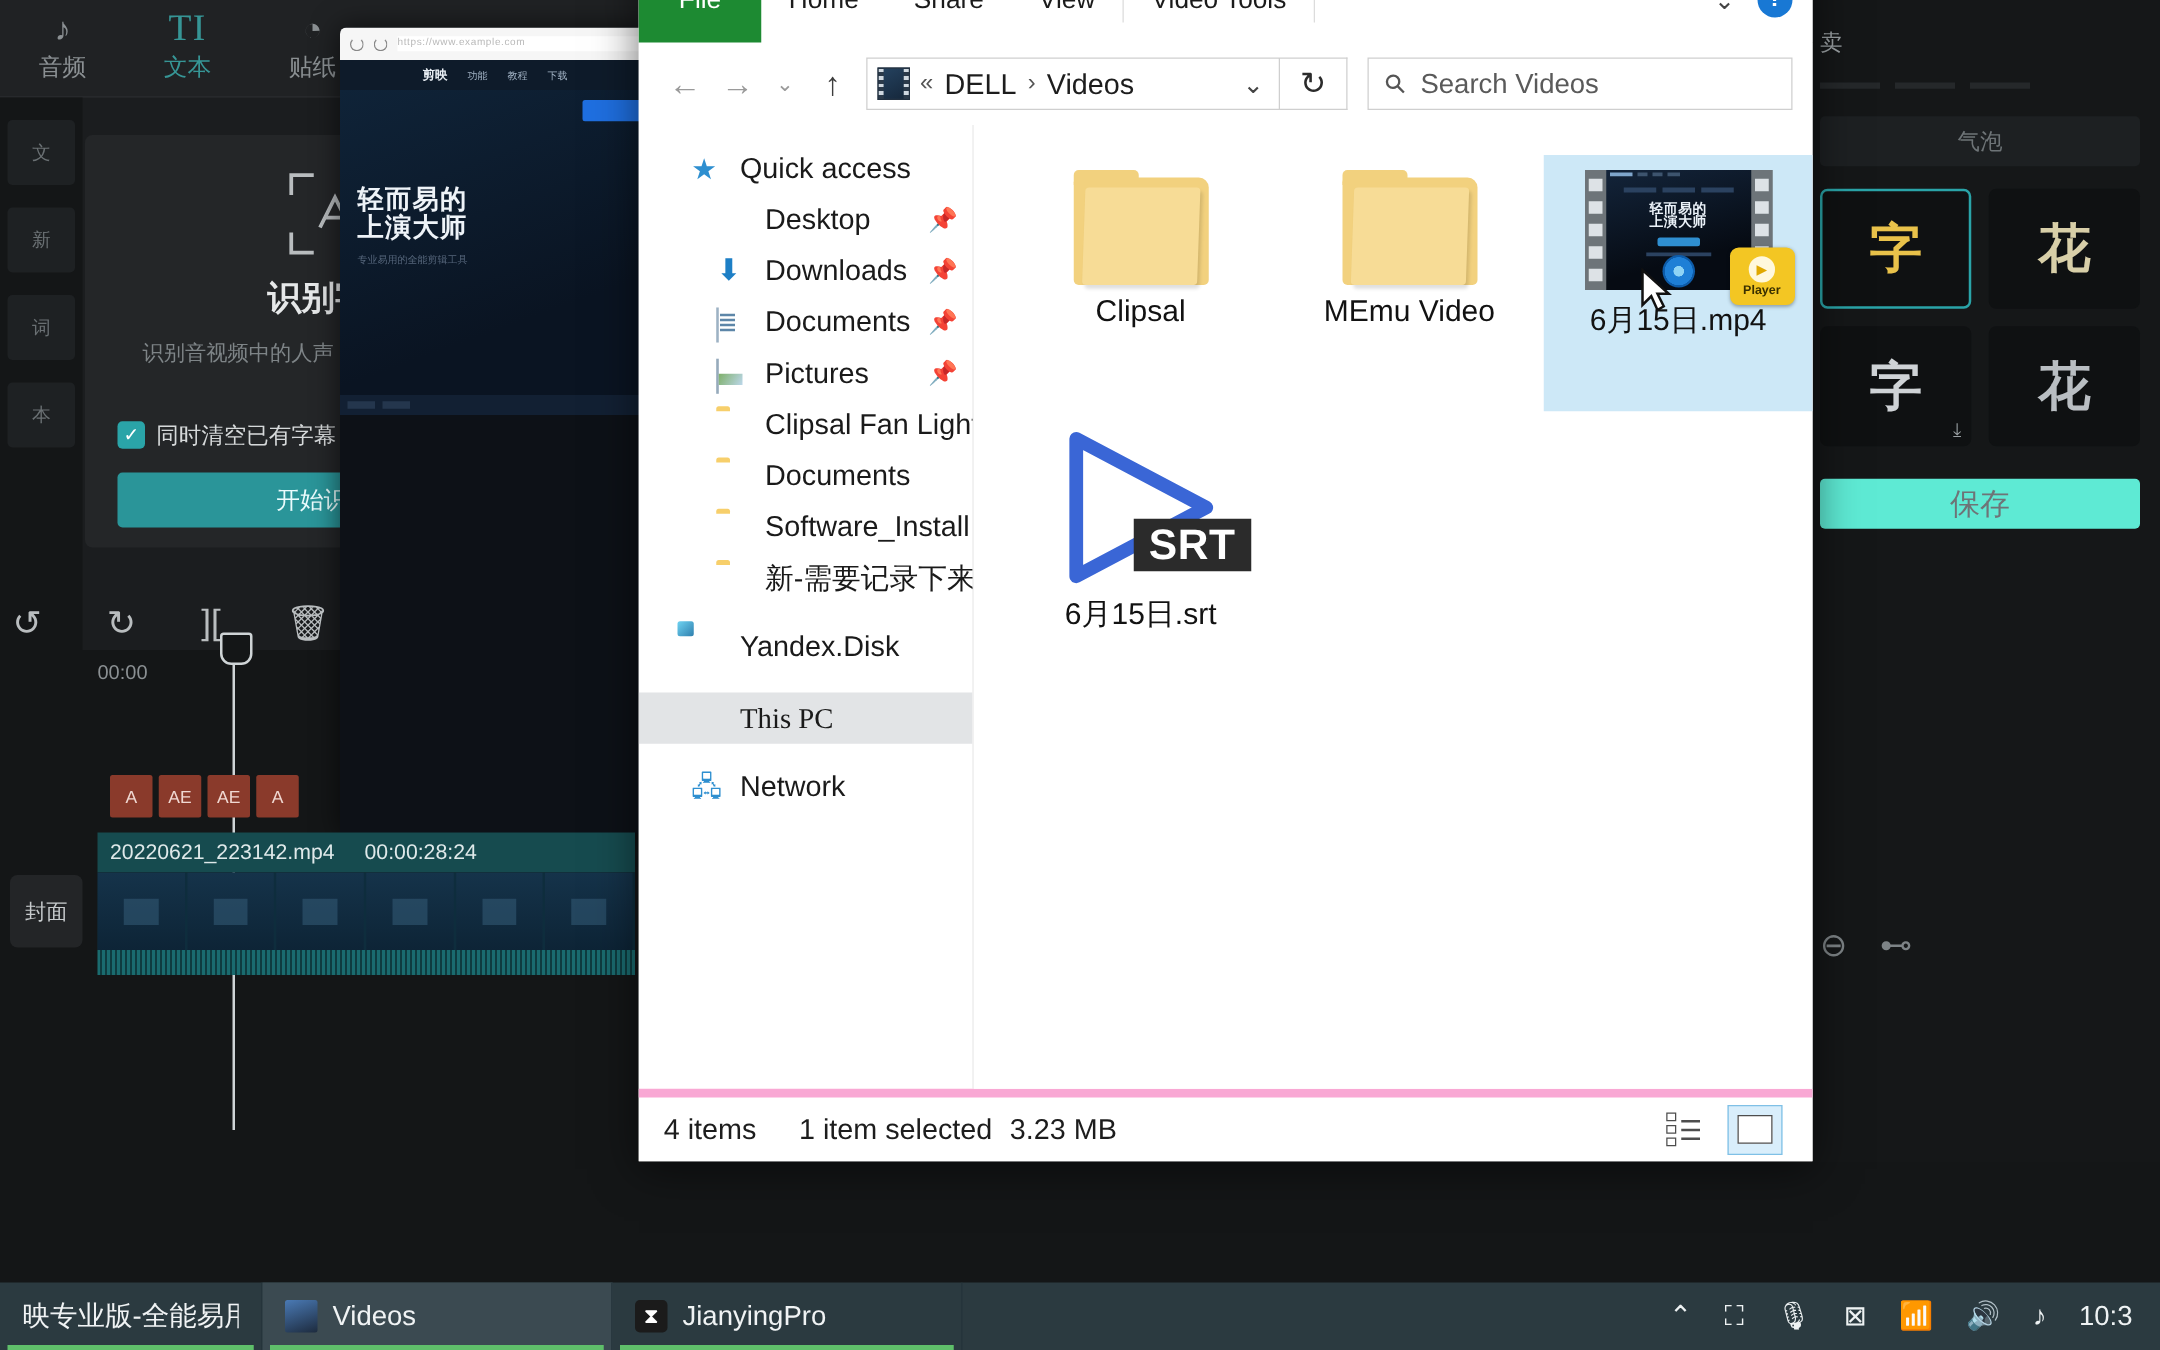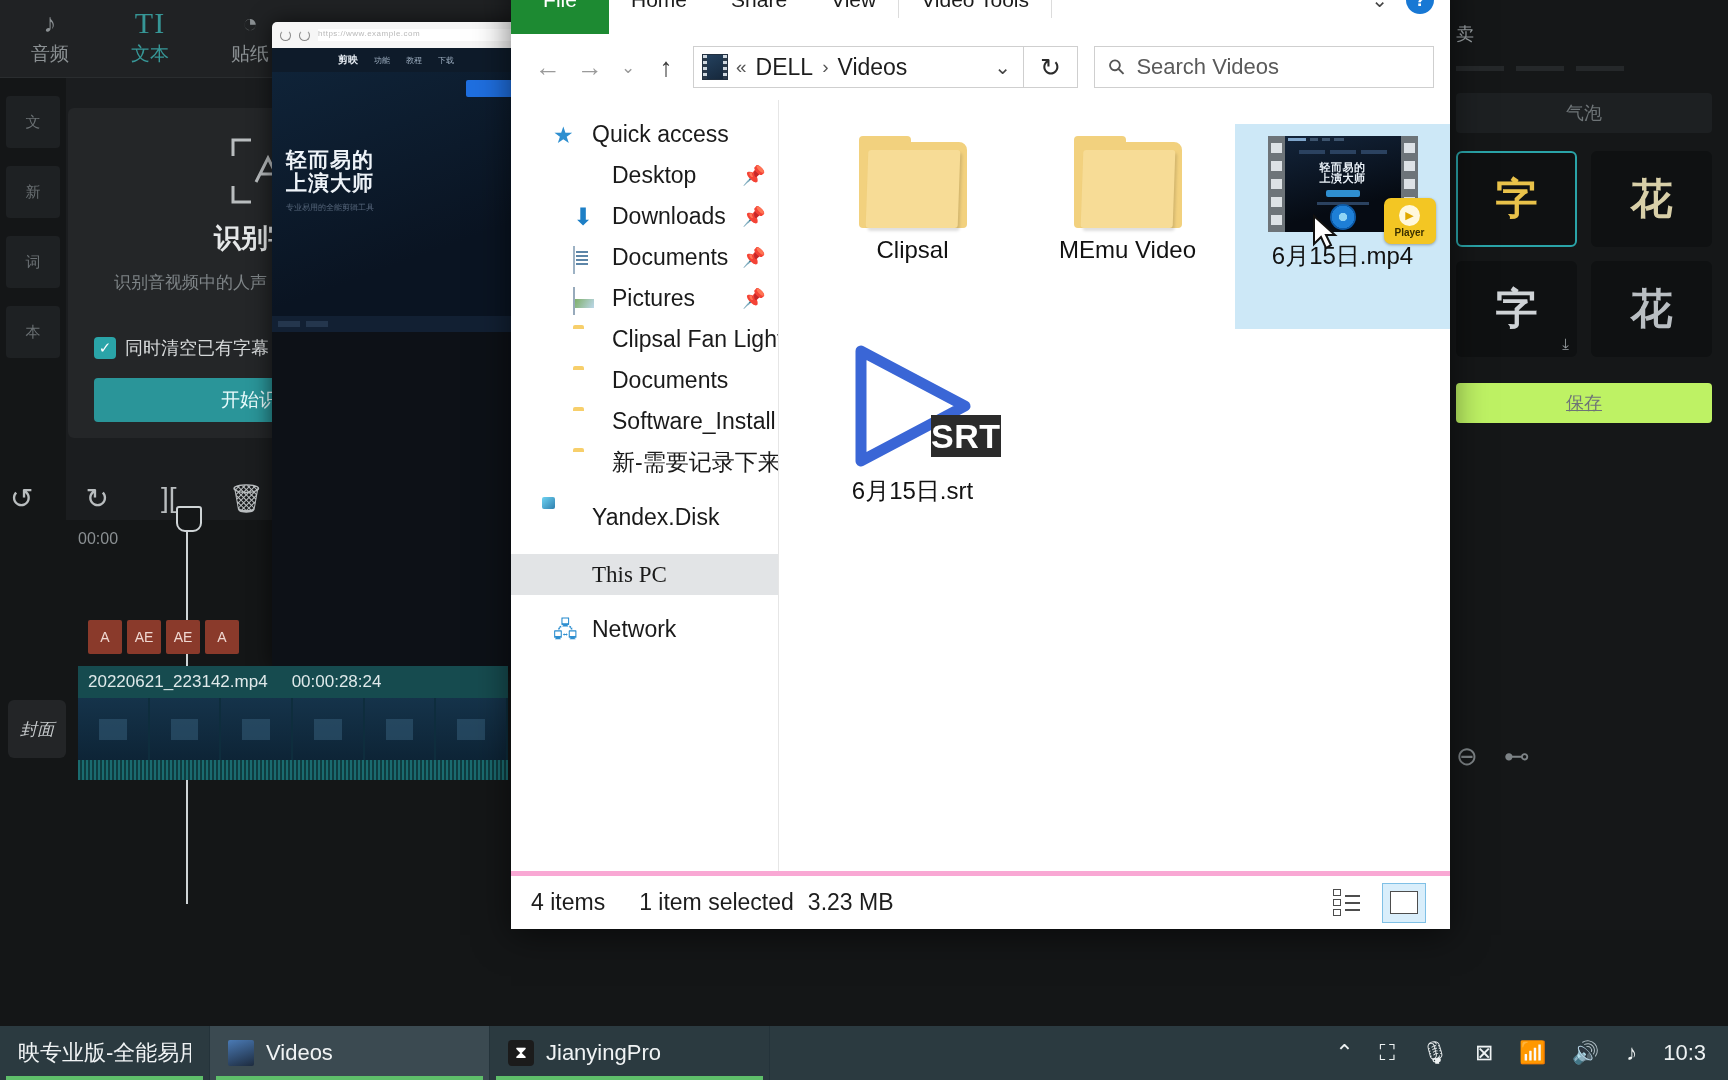--- a/index.html
+++ b/index.html
@@ -152,21 +152,20 @@
   }
   .jy-wave {
     position: absolute; left: 78px; top: 760px; width: 430px; height: 20px;
     background: repeating-linear-gradient(90deg,#1a6b6f 0 2px,#0f3c40 2px 4px);
   }
   .jy-cover {
     position: absolute; left: 8px; top: 700px; width: 58px; height: 58px;
     background: #232527; border-radius: 6px; color: #c7cbcd;
     font-size: 17px; display: flex; align-items: center;
     justify-content: center;
-    font-style: italic;
   }
 
   
   .jy-right {
     position: absolute; right: 0; top: 0; width: 288px; height: 930px;
     background: #151718;
   }
   .jr-head { color: #9aa0a3; font-size: 18px; padding: 22px 0 0 16px; }
   .jr-dots { display: flex; gap: 12px; padding: 20px 0 0 16px; }
   .jr-dots i { width: 48px; height: 5px; background: #25282a; }
@@ -185,23 +184,23 @@
     font-size: 42px; font-weight: bold; position: relative;
   }
   .jr-tile.sel { border: 2px solid #2aa4a8; }
   .jr-tile.t1 { color: #e9c24a; }
   .jr-tile.t2 { color: #d8cfa8; }
   .jr-tile.t3 { color: #cfd3d6; }
   .jr-tile.t4 { color: #b9bec2; }
   .jr-tile .dl { position: absolute; bottom: 4px; right: 8px;
     font-size: 15px; color: #9aa0a3; font-weight: normal; }
   .jr-save {
-    margin: 26px 16px 0; height: 40px; background: #bef264;
-    color: #6e7477; font-size: 18px; display: flex; align-items: center;
-    justify-content: center; border-radius: 4px; text-decoration: underline;
+    margin: 26px 16px 0; height: 40px; background: #5eead4;
+    color: #6e7477; font-size: 24px; display: flex; align-items: center;
+    justify-content: center; border-radius: 4px;
   }
   .jr-bottom {
     position: absolute; bottom: 158px; left: 16px; display: flex; gap: 26px;
     color: #7d8386; font-size: 26px; align-items: center;
   }
 
   
   .explorer {
     position: absolute; left: 511px; top: -34px; width: 939px; height: 963px;
     background: #fff; box-shadow: 0 6px 34px rgba(0,0,0,.55);
@@ -398,26 +397,26 @@
   .player-badge .pb-circle {
     width: 21px; height: 21px; border-radius: 50%; background: #fff8dd;
     display: flex; align-items: center; justify-content: center;
     color: #e0a800; font-size: 11px;
   }
   .player-badge .pb-txt { font-size: 10px; color: #3a3000; font-weight: bold; }
 
   .srt-icon { width: 140px; height: 130px; position: relative; }
   .srt-badge {
     position: absolute; right: -18px; bottom: 14px; background: #2b2b2b;
-    color: #fff; font-size: 34px; font-weight: bold; padding: 2px 0;
+    color: #fff; font-size: 34px; font-weight: bold; padding: 2px 12px;
     letter-spacing: .5px; line-height: 38px;
   }
 
   .statusbar {
-    height: 58px; flex: none; border-top: 5px solid #f9a8d4;
+    height: 58px; flex: none; border-top: 7px solid #f9a8d4;
     display: flex; align-items: center; padding: 0 20px;
     background: #fff; gap: 34px;
   }
   .sb-text { font-size: 23px; color: #1d1d1d; }
   .sb-text.tight { margin-left: -20px; }
   .sb-right { margin-left: auto; display: flex; align-items: center;
     gap: 14px; padding-right: 4px; }
   .vb { width: 44px; height: 40px; display: flex; align-items: center;
     justify-content: center; }
   .vb.active { background: #d9eefb; border: 1px solid #7fc0e6; }

